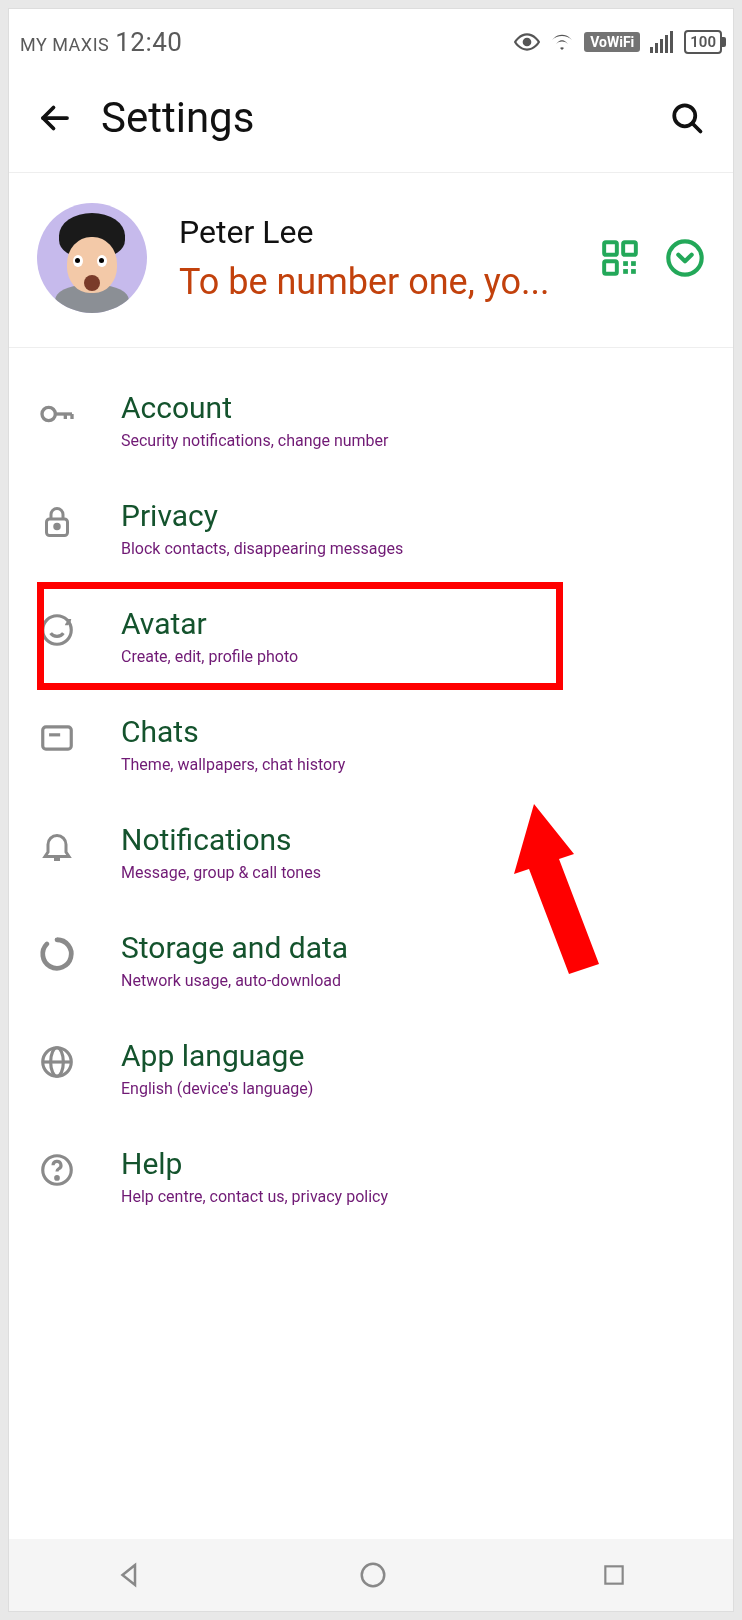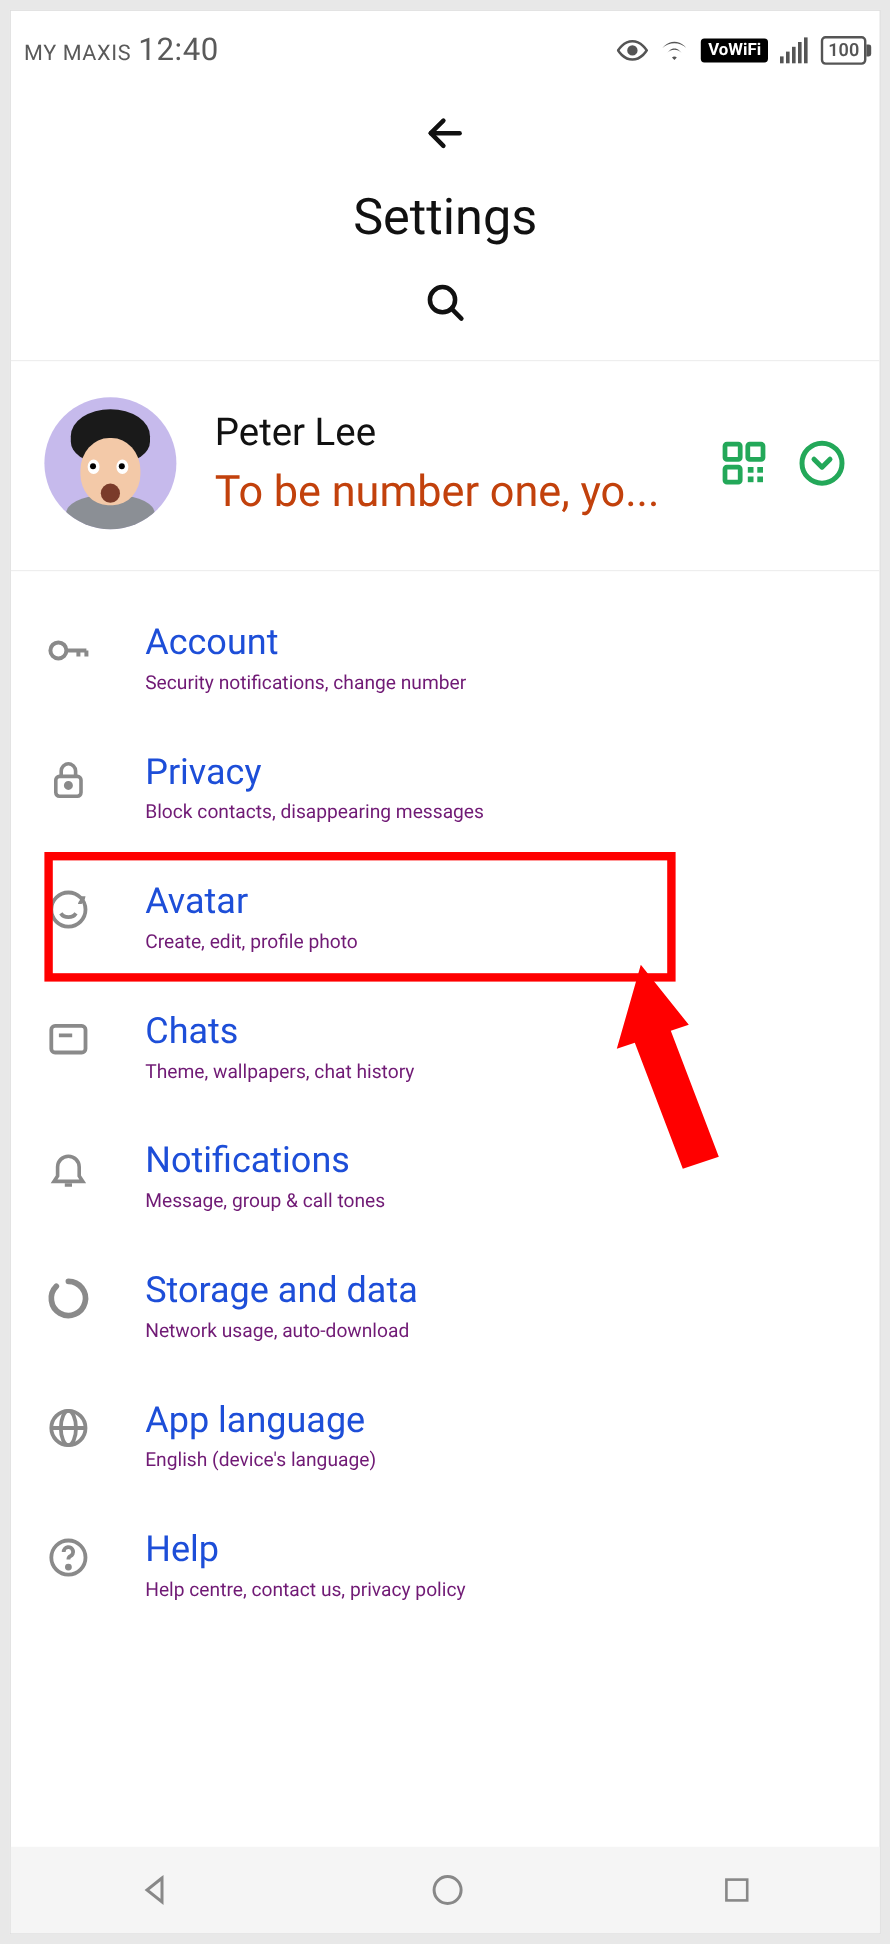--- a/index.html
+++ b/index.html
@@ -23,21 +23,21 @@
       align-items: center;
       padding: 18px 11px;
       font-size: 22px;
       color: #5a5a5a;
     }
     .status-left { display: flex; align-items: baseline; gap: 6px; letter-spacing: 0.5px; }
     .status-carrier { font-size: 18px; font-weight: 400; }
     .status-time { font-size: 26px; font-weight: 400; }
     .status-right { display: flex; align-items: center; gap: 10px; color: #555; }
     .vowifi-badge {
-      background: #000000;
+      background: #737373;
       color: #fff;
       font-size: 14px;
       font-weight: 700;
       padding: 2px 6px;
       border-radius: 3px;
     }
     .battery-box {
       display: inline-flex;
       align-items: center;
       border: 2.5px solid #555;
@@ -56,21 +56,20 @@
       height: 50%;
       background: #555;
       border-radius: 0 2px 2px 0;
     }
     .app-header {
       display: flex;
       align-items: center;
       padding: 18px 28px 30px 28px;
       gap: 28px;
       border-bottom: 1px solid #eee;
-      flex-direction: column;
     }
     .app-title {
       font-size: 42px;
       font-weight: 400;
       flex: 1;
       color: #111;
     }
     .profile-section {
       display: flex;
       align-items: center;
@@ -117,21 +116,21 @@
     .settings-list { padding: 18px 0; }
     .settings-item {
       display: flex;
       align-items: flex-start;
       padding: 24px 40px 24px 28px;
       gap: 44px;
       position: relative;
     }
     .settings-icon { width: 40px; height: 40px; flex-shrink: 0; display:flex; align-items:center; justify-content:center; margin-top: 4px; }
     .settings-text { flex: 1; }
-    .settings-title { font-size: 30px; color: #1d4ed8; margin-bottom: 6px; }
+    .settings-title { font-size: 30px; color: #14532d; margin-bottom: 6px; }
     .settings-subtitle { font-size: 16px; color: #701a75; }
     .highlight-box {
       position: absolute;
       border: 7px solid #ff0000;
       left: 28px;
       right: 170px;
       top: 0;
       bottom: 0;
       pointer-events: none;
     }

